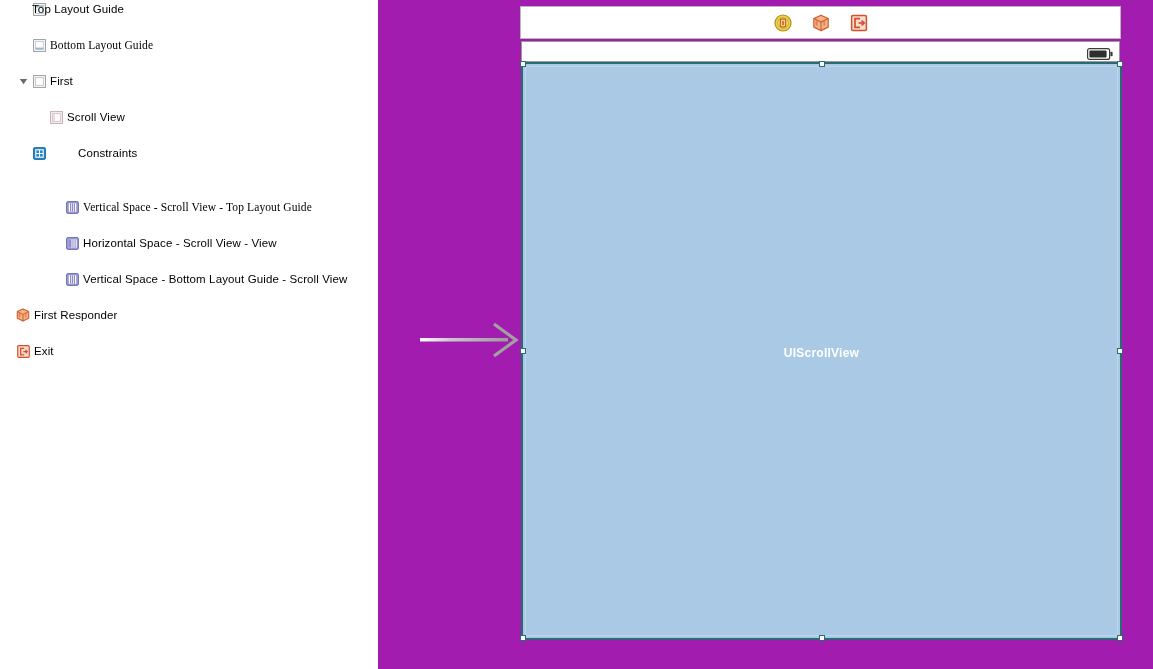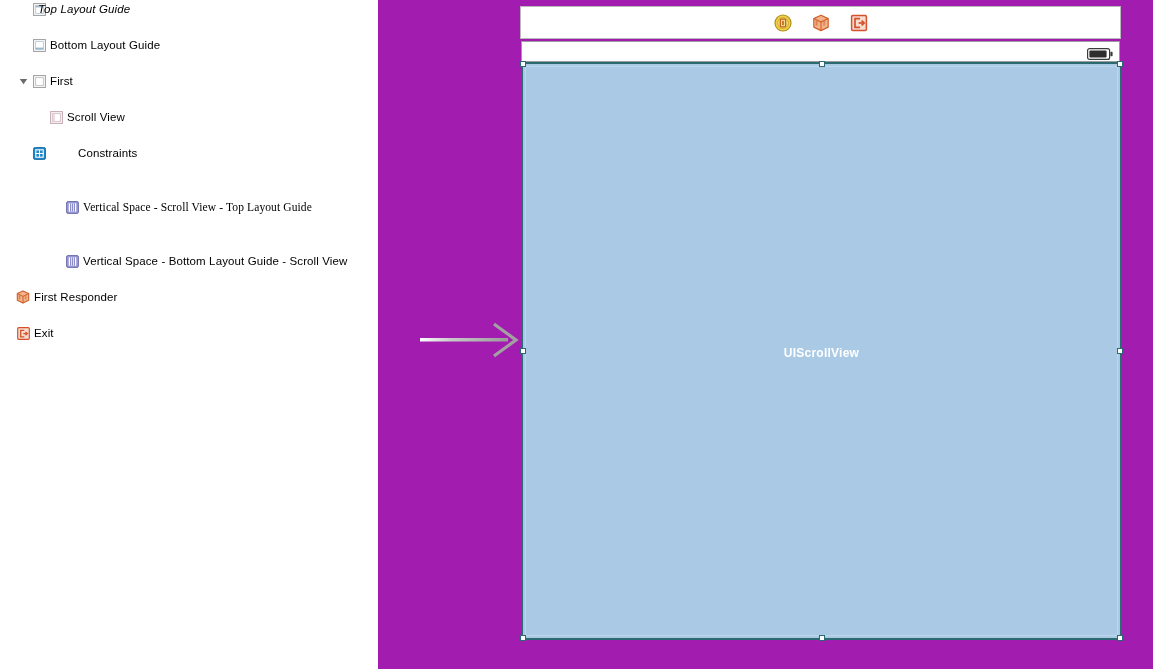--- a/index.html
+++ b/index.html
@@ -190,31 +190,31 @@
 <div id="outline-panel">
   <div id="outline-tree">
       <div class="tree-row" style="top: 0px;">
         <span class="row-icon" style="left: 32px;">
           <svg width="13" height="13" viewBox="0 0 13 13">
             <rect x="0.6" y="0.6" width="11.8" height="11.8" fill="#ffffff" stroke="#9b9b9b" stroke-width="1"></rect>
             <rect x="2.6" y="2.6" width="7.8" height="7.8" fill="#ffffff" stroke="#bcd0de" stroke-width="1"></rect>
             <rect x="2.6" y="2.6" width="7.8" height="1.8" fill="#9fb8c9"></rect>
           </svg>
         </span>
-        <span class="row-label" style="left: 38px; font-style: italic;">Top Layout Guide</span>
+        <span class="row-label" style="left: 32px;">Top Layout Guide</span>
       </div>
       <div class="tree-row" style="top: 18px;">
         <span class="row-icon" style="left: 32px;">
           <svg width="13" height="13" viewBox="0 0 13 13">
             <rect x="0.6" y="0.6" width="11.8" height="11.8" fill="#ffffff" stroke="#9b9b9b" stroke-width="1"></rect>
             <rect x="2.6" y="2.6" width="7.8" height="7.8" fill="#ffffff" stroke="#bcd0de" stroke-width="1"></rect>
             <rect x="2.6" y="8.6" width="7.8" height="1.8" fill="#9fb8c9"></rect>
           </svg>
         </span>
-        <span class="row-label" style="left: 50px;">Bottom Layout Guide</span>
+        <span class="row-label" style="left: 50px; font-family: Liberation Serif, serif;">Bottom Layout Guide</span>
       </div>
       <div class="tree-row" style="top: 36px;">
         <span class="disclosure" style="left: 18px;">
           <svg width="9" height="9" viewBox="0 0 9 9">
             <path d="M0.8 2 L8.2 2 L4.5 7.2 Z" fill="#6b6b6b"></path>
           </svg>
         </span>
         <span class="row-icon" style="left: 32px;">
           <svg width="13" height="13" viewBox="0 0 13 13">
             <rect x="0.6" y="0.6" width="11.8" height="11.8" fill="#ffffff" stroke="#9b9b9b" stroke-width="1"></rect>
@@ -252,20 +252,32 @@
         <span class="row-icon" style="left: 65px;">
           <svg width="13" height="13" viewBox="0 0 13 13">
             <rect x="0.6" y="0.6" width="11.8" height="11.8" rx="1.4" fill="#9a9ad4" stroke="#6e6eb0" stroke-width="1"></rect>
             <rect x="2.8" y="2.3" width="7.4" height="8.4" fill="#ffffff"></rect>
             <path d="M4.6 2.3 L4.6 10.7" stroke="#8e8ecb" stroke-width="1.2"></path>
             <path d="M6.5 2.3 L6.5 10.7" stroke="#8e8ecb" stroke-width="1.2"></path>
             <path d="M8.4 2.3 L8.4 10.7" stroke="#8e8ecb" stroke-width="1.2"></path>
           </svg>
         </span>
         <span class="row-label" style="left: 83px;">Vertical Space - Scroll View - Top Layout Guide</span>
+      </div>
+      <div class="tree-row" style="top: 126px;">
+        <span class="row-icon" style="left: 65px;">
+          <svg width="13" height="13" viewBox="0 0 13 13">
+            <rect x="0.6" y="0.6" width="11.8" height="11.8" rx="1.4" fill="#9a9ad4" stroke="#6e6eb0" stroke-width="1"></rect>
+            <rect x="2.3" y="2.3" width="8.4" height="8.4" fill="#ffffff"></rect>
+            <rect x="2.3" y="2.3" width="3.2" height="8.4" fill="#8e8ecb"></rect>
+            <path d="M7.0 2.3 L7.0 10.7" stroke="#8e8ecb" stroke-width="1.1"></path>
+            <path d="M9.1 2.3 L9.1 10.7" stroke="#8e8ecb" stroke-width="1.1"></path>
+          </svg>
+        </span>
+        <span class="row-label" style="left: 83px;">Horizontal Space - Scroll View - View</span>
       </div>
       <div class="tree-row" style="top: 144px;">
         <span class="row-icon" style="left: 65px;">
           <svg width="13" height="13" viewBox="0 0 13 13">
             <rect x="0.6" y="0.6" width="11.8" height="11.8" rx="1.4" fill="#9a9ad4" stroke="#6e6eb0" stroke-width="1"></rect>
             <rect x="2.8" y="2.3" width="7.4" height="8.4" fill="#ffffff"></rect>
             <path d="M4.6 2.3 L4.6 10.7" stroke="#8e8ecb" stroke-width="1.2"></path>
             <path d="M6.5 2.3 L6.5 10.7" stroke="#8e8ecb" stroke-width="1.2"></path>
             <path d="M8.4 2.3 L8.4 10.7" stroke="#8e8ecb" stroke-width="1.2"></path>
           </svg>

